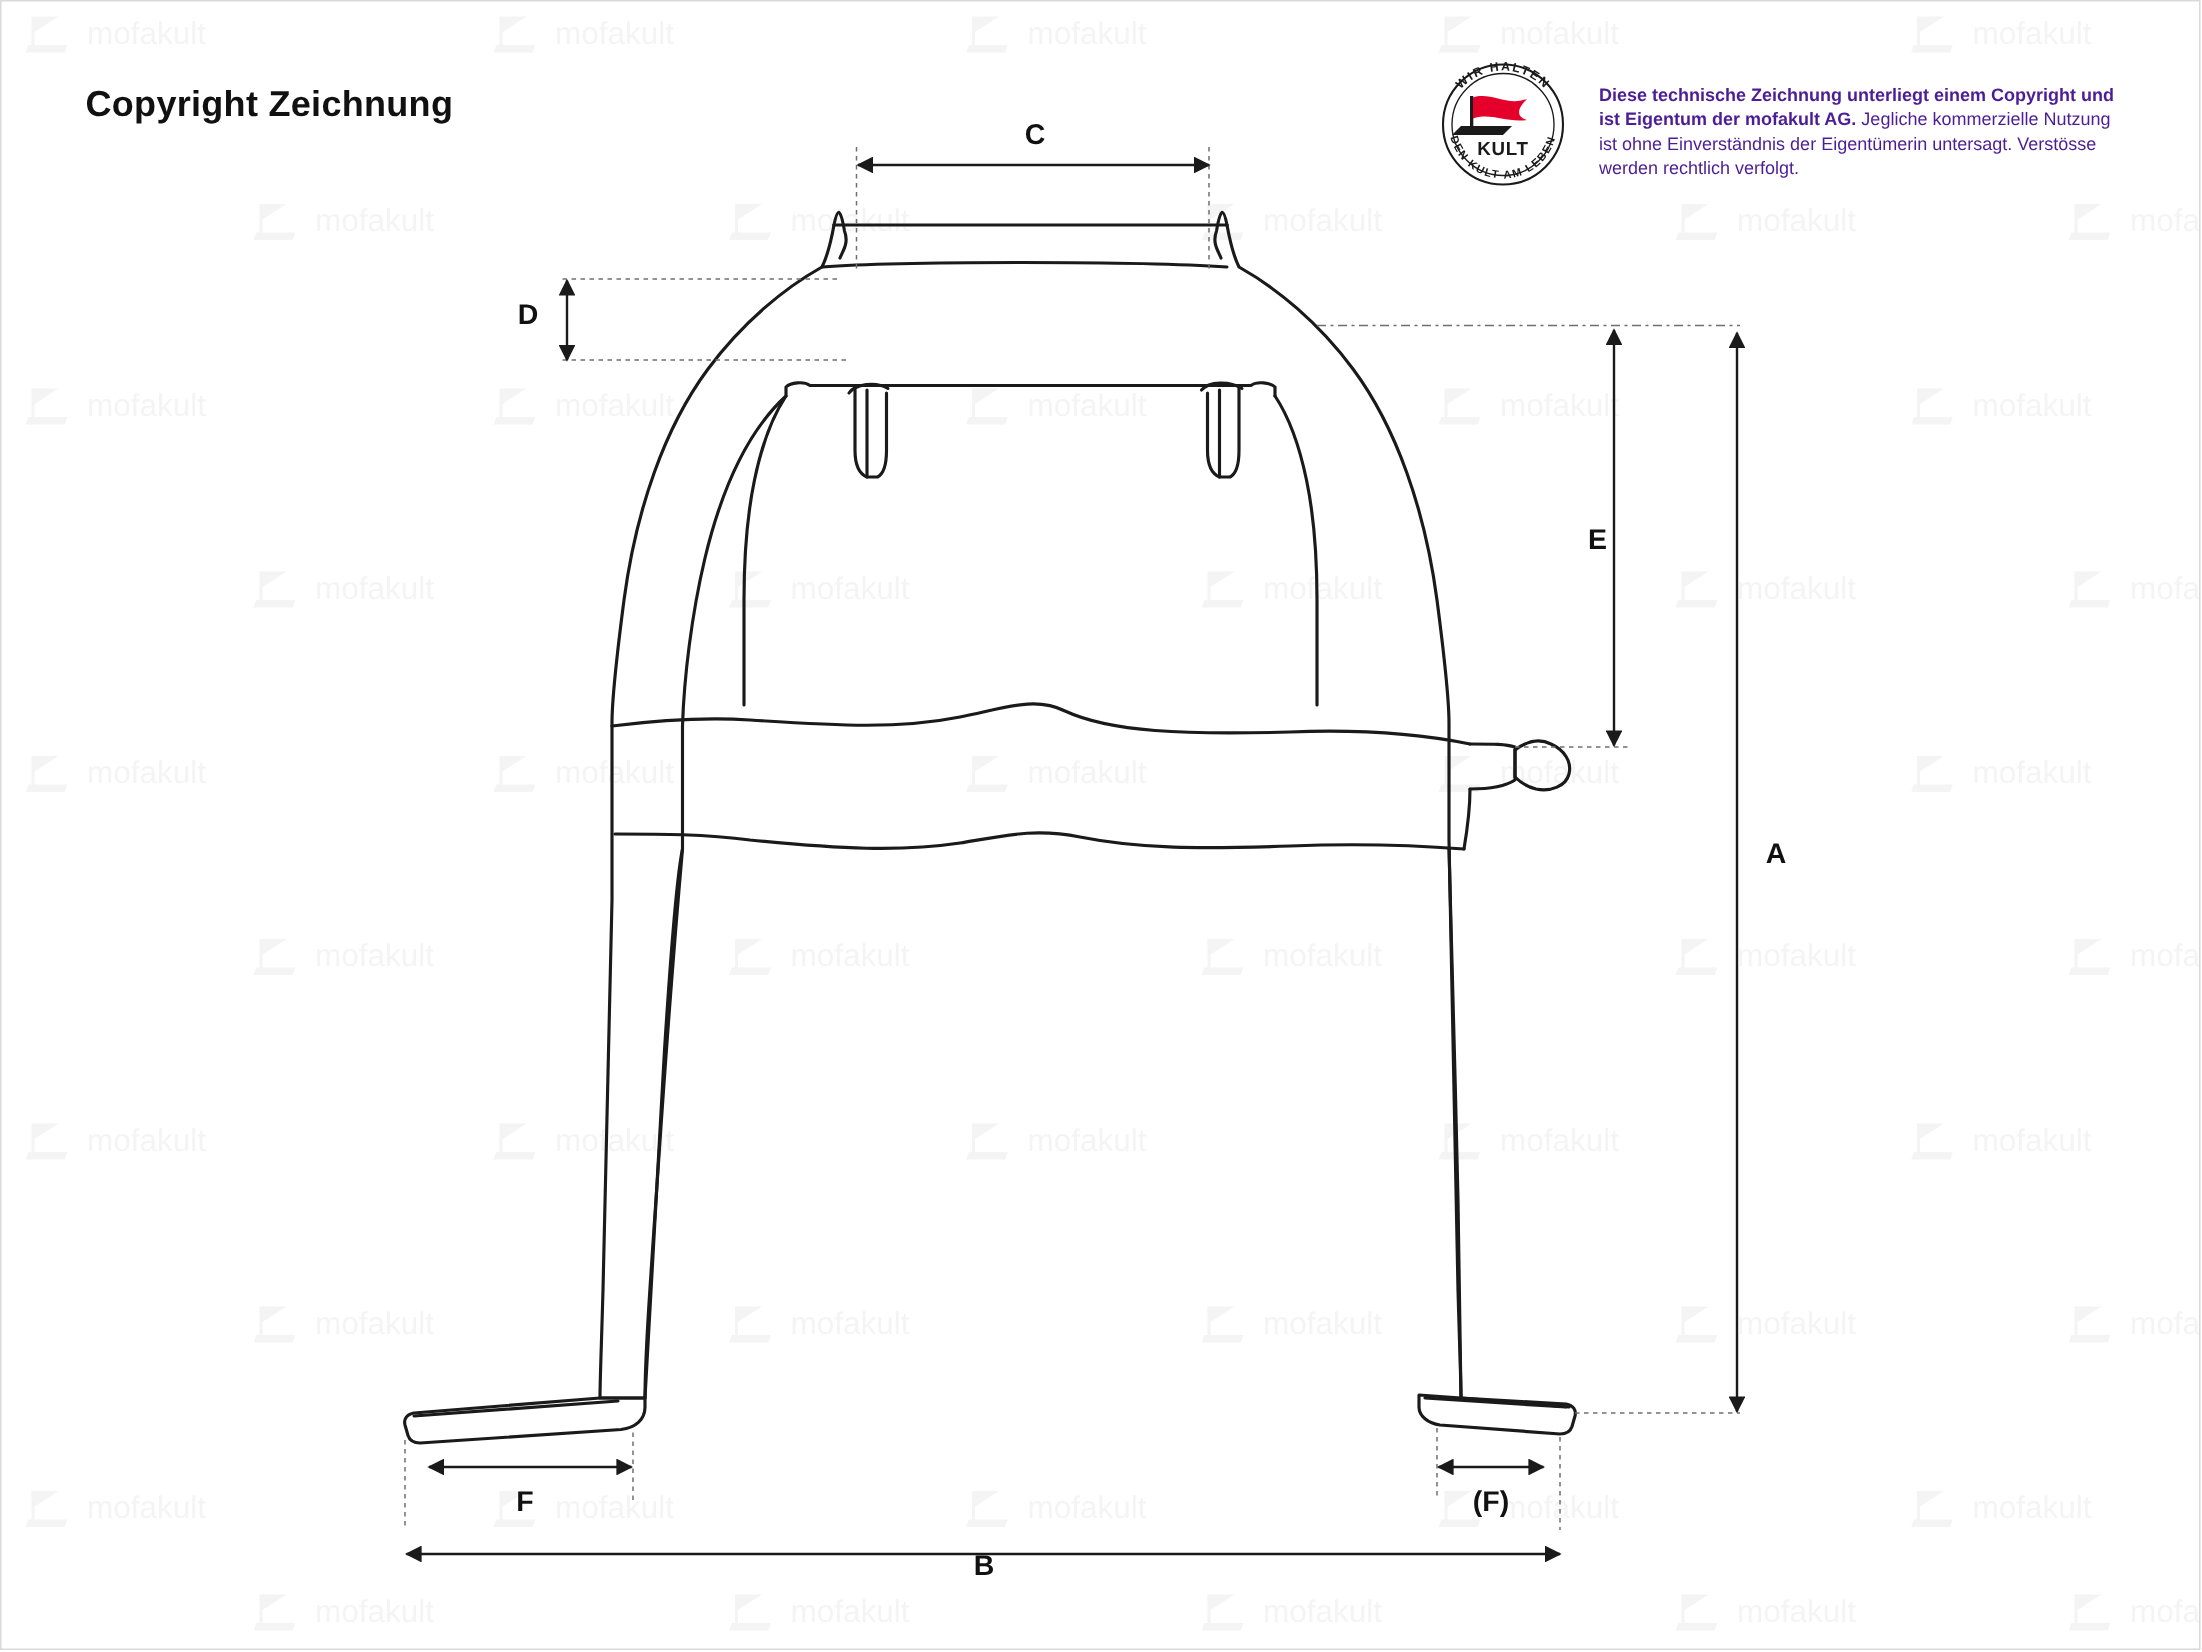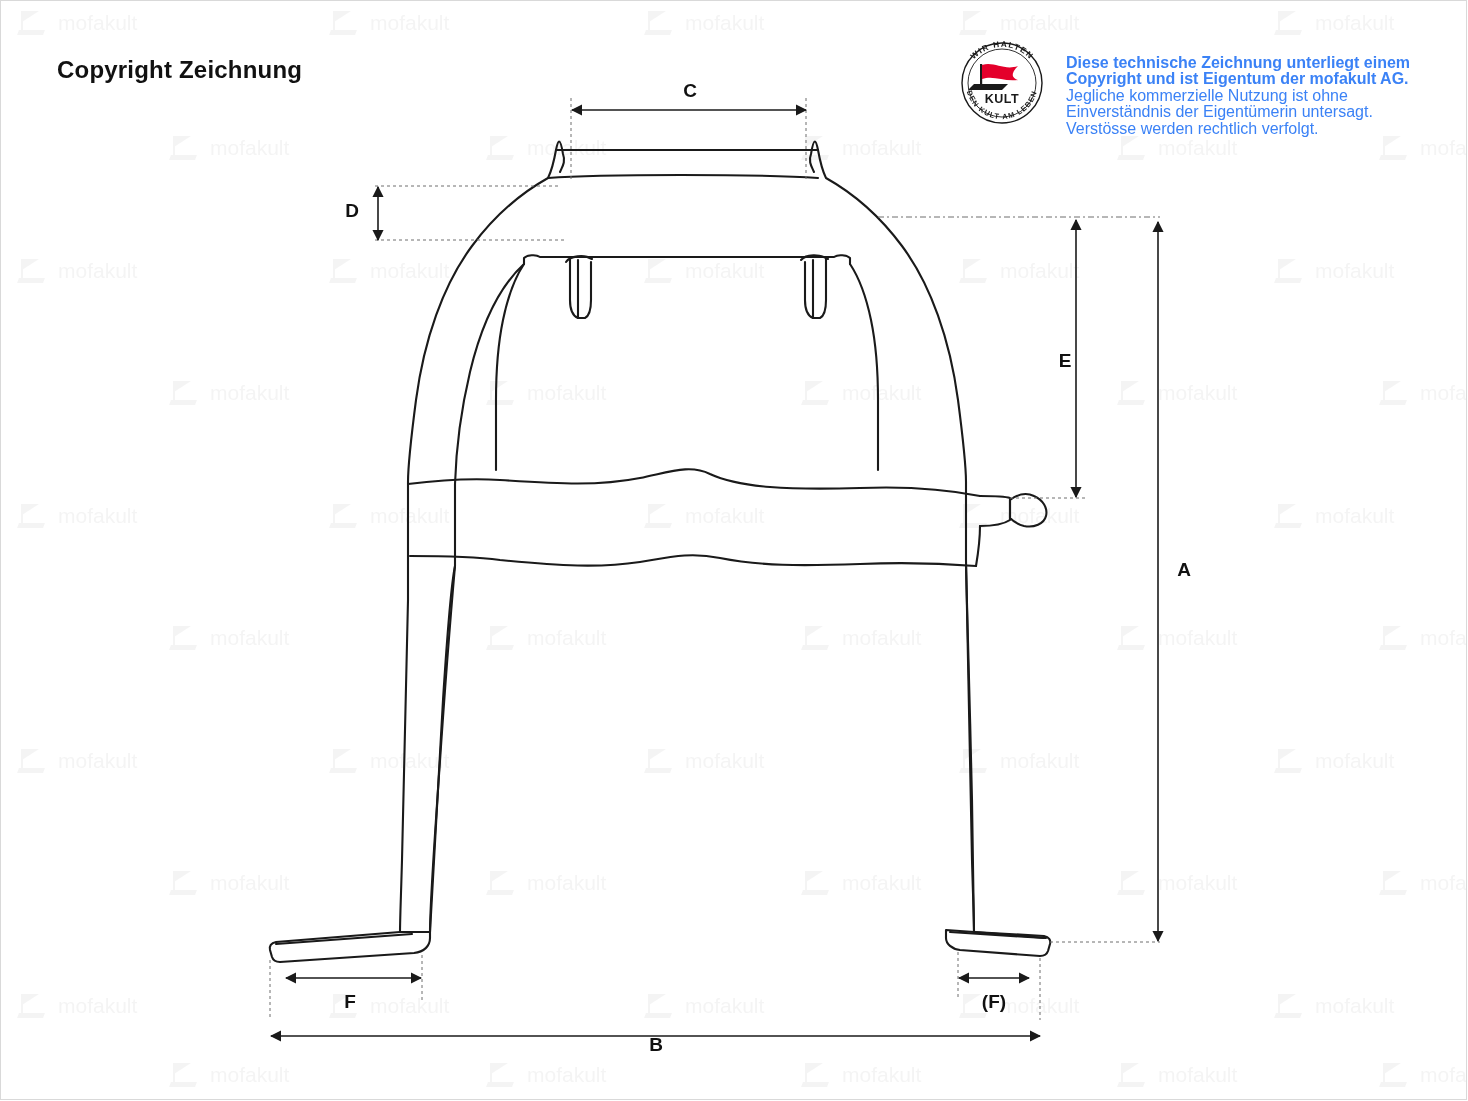--- a/index.html
+++ b/index.html
@@ -82,23 +82,23 @@
     font-weight: bold;
     color: #111111;
     letter-spacing: 0.2px;
   }
   
   #copyright {
     position: absolute;
     left: 1066px;
     top: 55px;
     width: 352px;
-    font-size: 16px;
+    font-size: 12px;
     line-height: 16.4px;
-    color: #3b82f6;
+    color: #4c1d95;
   }
   #copyright .b {
     font-weight: bold;
   }
   
   #logo {
     position: absolute;
     left: 952px;
     top: 33px;
     width: 100px;

